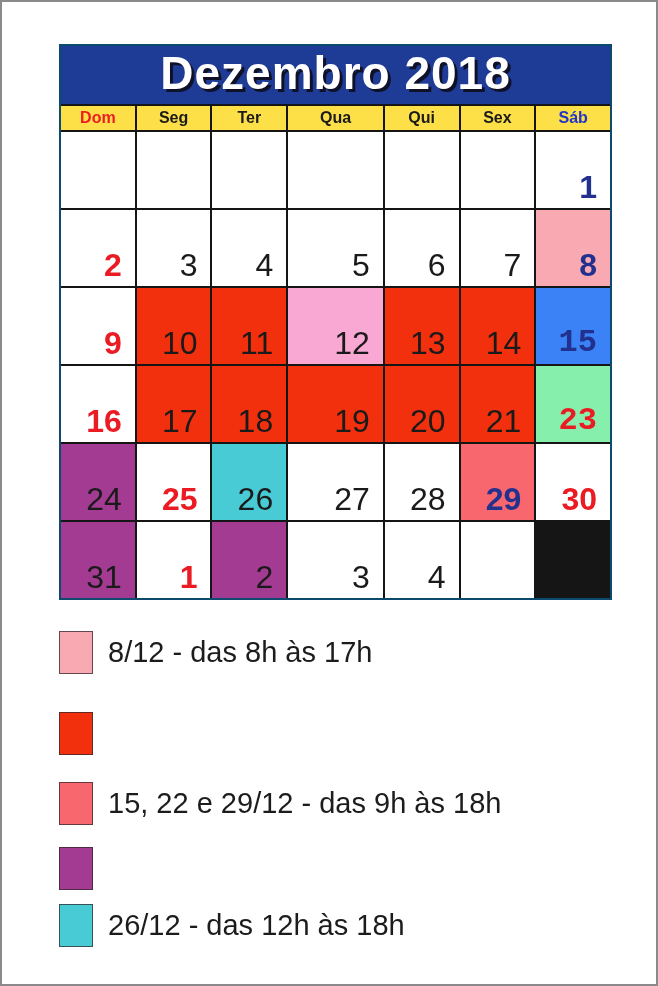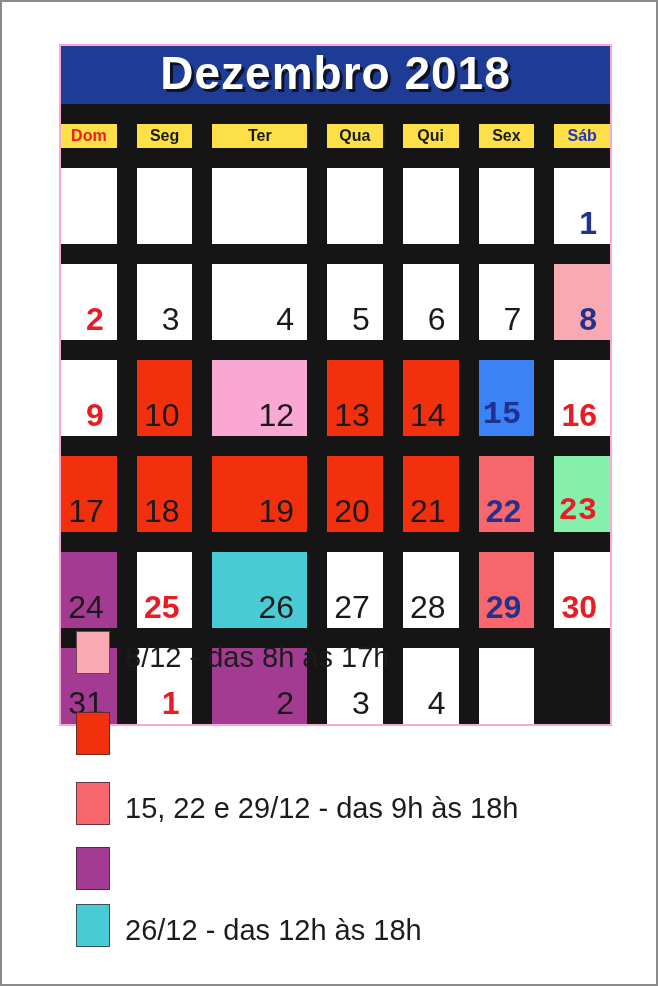--- a/index.html
+++ b/index.html
@@ -15,23 +15,23 @@
 
   
   .calendar {
     position: absolute;
     left: 57px;
     top: 42px;
     width: 549px;
     display: grid;
     grid-template-columns: repeat(7, 1fr);
     grid-template-rows: 58px 24px repeat(6, 76px);
-    gap: 20px;
+    gap: 2px;
     background: #151515;           
-    border: 2px solid #f9a8d4;
+    border: 2px solid #0c4a6e;
   }
   .banner {
     grid-column: 1 / -1;
     display: flex;
     align-items: center;
     justify-content: center;
   }
   .title {
     color: #ffffff;
     font-size: 46px;
@@ -69,22 +69,21 @@
 
   
   .legend {
     position: absolute;
     left: 57px;
     top: 629px;
     width: 580px;
   }
   .legend-item {
     display: flex;
-    align-items: flex-end;
-    margin-left: 17px;
+    align-items: center;
   }
   .legend-item:nth-child(1) { margin-bottom: 38px; }
   .legend-item:nth-child(2) { margin-bottom: 27px; }
   .legend-item:nth-child(3) { margin-bottom: 22px; }
   .legend-item:nth-child(4) { margin-bottom: 14px; }
   .swatch {
     width: 32px;
     height: 41px;
     border: 1.5px solid rgba(50,40,45,0.75);
     flex: 0 0 auto;
@@ -122,31 +121,31 @@
       <div class="cell t-navy" style="background: rgb(255, 255, 255);">1</div>
       <div class="cell t-red" style="background: rgb(255, 255, 255);">2</div>
       <div class="cell t-black" style="background: rgb(255, 255, 255);">3</div>
       <div class="cell t-black" style="background: rgb(255, 255, 255);">4</div>
       <div class="cell t-black" style="background: rgb(255, 255, 255);">5</div>
       <div class="cell t-black" style="background: rgb(255, 255, 255);">6</div>
       <div class="cell t-black" style="background: rgb(255, 255, 255);">7</div>
       <div class="cell t-navy" style="background: rgb(249, 169, 177);">8</div>
       <div class="cell t-red" style="background: rgb(255, 255, 255);">9</div>
       <div class="cell t-black" style="background: rgb(242, 48, 14);">10</div>
+      <div class="cell t-black" style="background: rgb(242, 48, 14);">11</div>
       <div class="cell t-black" style="background: #f9a8d4; padding-left: 46px;">12</div>
       <div class="cell t-black" style="background: rgb(242, 48, 14);">13</div>
       <div class="cell t-black" style="background: rgb(242, 48, 14);">14</div>
       <div class="cell t-navy" style="background: #3b82f6; font-family: Liberation Mono, monospace;">15</div>
       <div class="cell t-red" style="background: rgb(255, 255, 255);">16</div>
       <div class="cell t-black" style="background: rgb(242, 48, 14);">17</div>
       <div class="cell t-black" style="background: rgb(242, 48, 14);">18</div>
       <div class="cell t-black" style="background: rgb(242, 48, 14);">19</div>
       <div class="cell t-black" style="background: rgb(242, 48, 14);">20</div>
       <div class="cell t-black" style="background: rgb(242, 48, 14);">21</div>
-      <div class="cell t-navy" style="background: rgb(249, 103, 110);">22</div>
       <div class="cell t-red" style="background: #86efac; font-family: Liberation Mono, monospace;">23</div>
       <div class="cell t-black" style="background: rgb(164, 59, 147);">24</div>
       <div class="cell t-red" style="background: rgb(255, 255, 255);">25</div>
       <div class="cell t-black" style="background: rgb(72, 203, 212);">26</div>
       <div class="cell t-black" style="background: rgb(255, 255, 255);">27</div>
       <div class="cell t-black" style="background: rgb(255, 255, 255);">28</div>
       <div class="cell t-navy" style="background: rgb(249, 103, 110);">29</div>
       <div class="cell t-red" style="background: rgb(255, 255, 255);">30</div>
       <div class="cell t-black" style="background: rgb(164, 59, 147); text-align: right;">31</div>
       <div class="cell t-red" style="background: rgb(255, 255, 255);">1</div>

